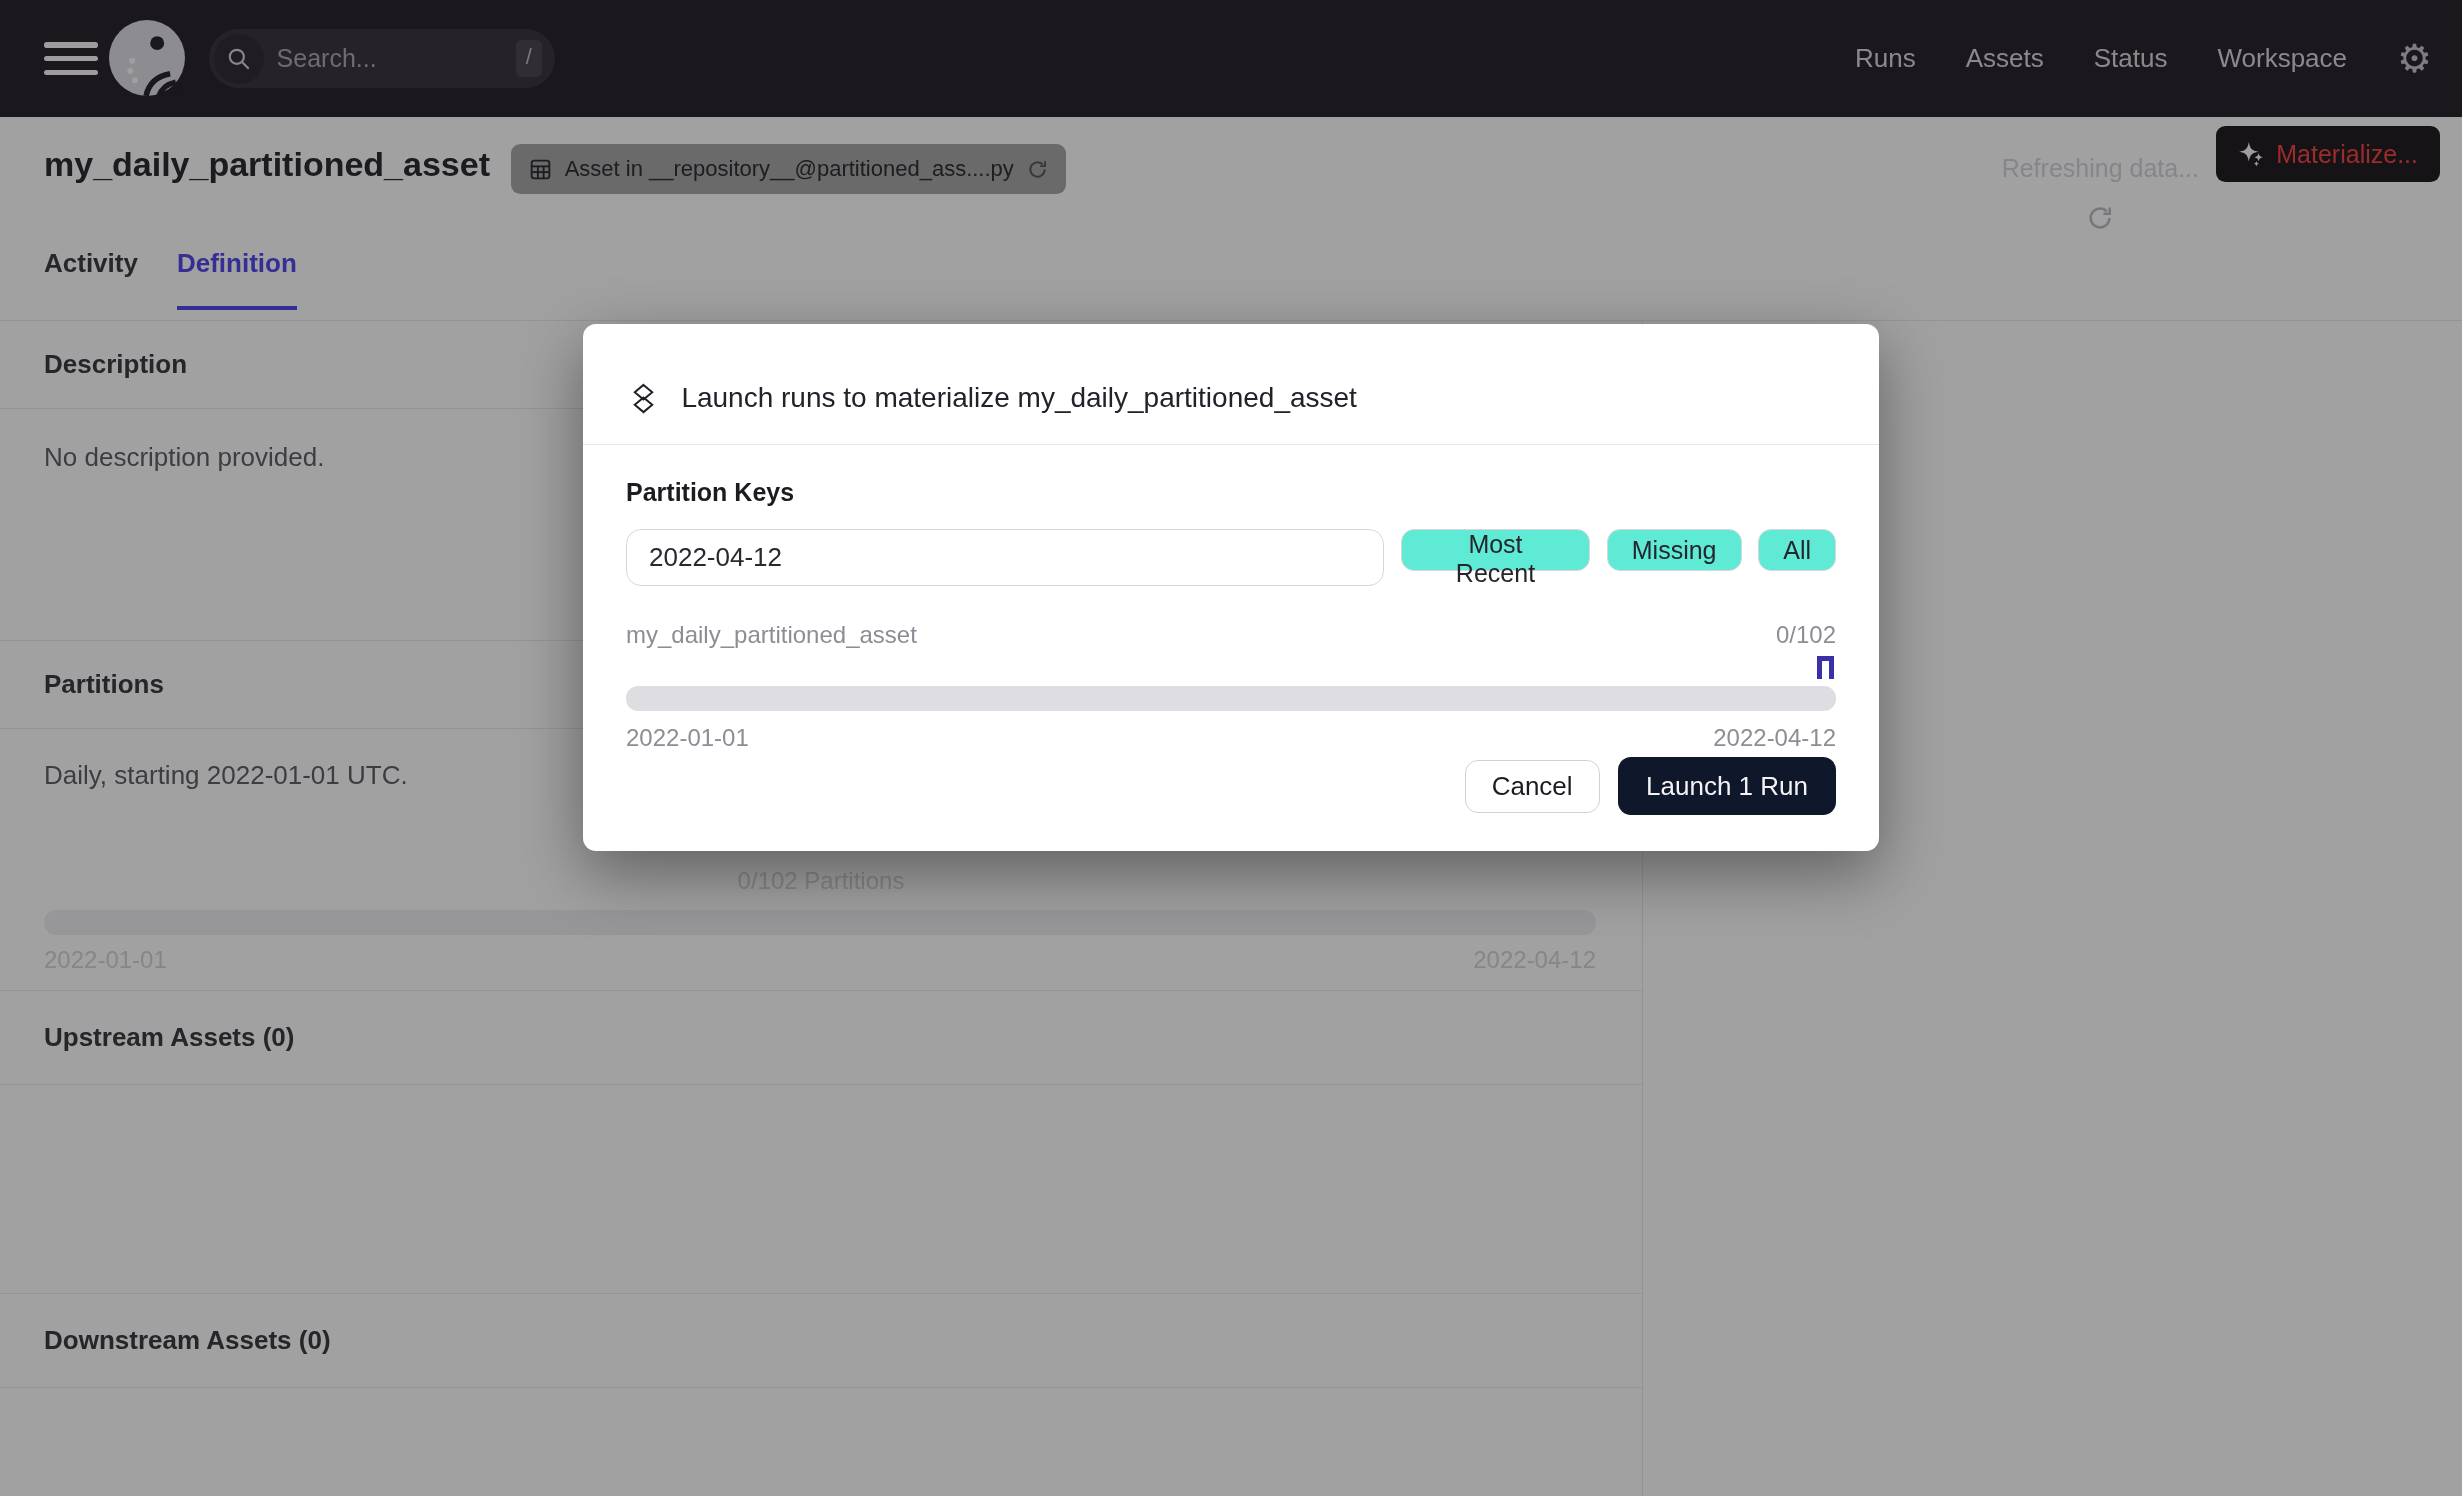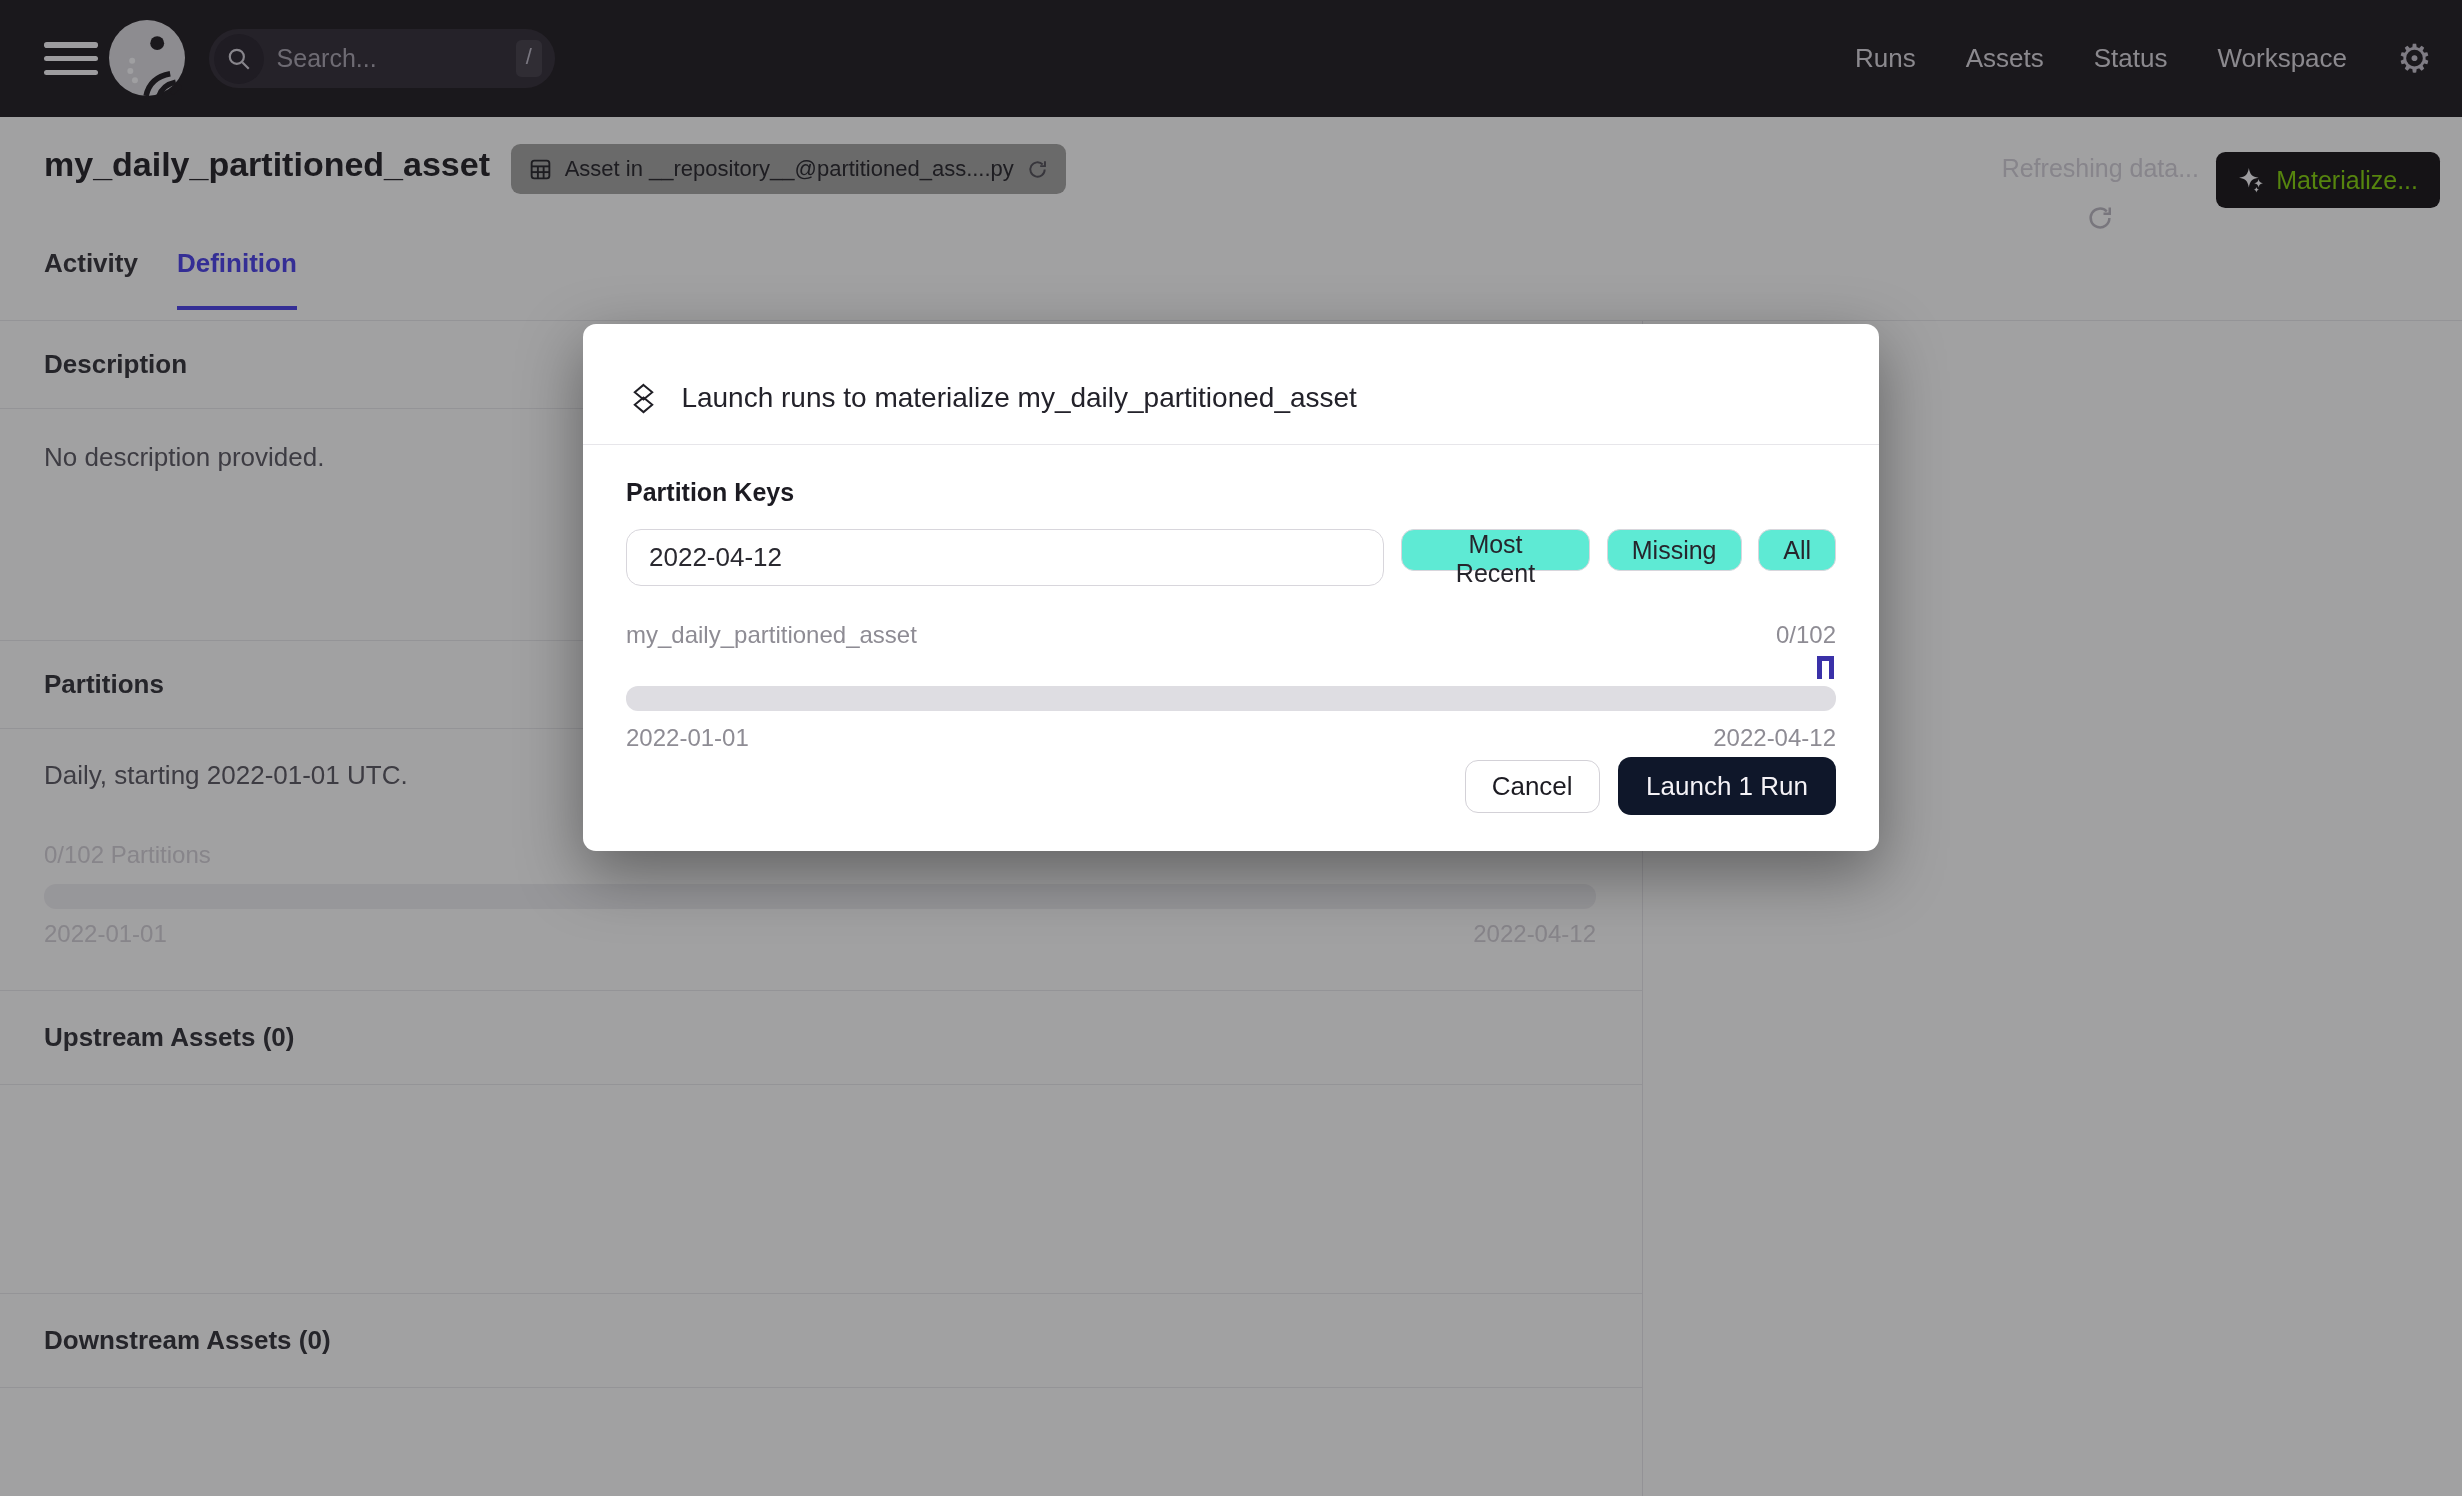--- a/index.html
+++ b/index.html
@@ -25,40 +25,40 @@
   .nav-link { font-size:26px; font-weight:500; color:#d6d3db; cursor:pointer; }
   .gear { font-size:39px; color:#c3bfcb; line-height:1; cursor:pointer; }
 
   
   .page-title { position:absolute; left:44px; top:145px; font-size:34px; font-weight:700; color:#2b2a31; }
   .asset-badge { position:absolute; left:511px; top:144px; height:50px; padding:0 16.7px;
                  background:#a3a3a3; border-radius:9.3px; display:flex; align-items:center; gap:12px;
                  font-size:22px; color:#2e2d34; }
   .refresh-area { position:absolute; right:263px; top:154px; display:flex; align-items:center; gap:20.4px;flex-direction:column; }
   .refreshing-label { font-size:25px; color:#cfccd6; }
-  .materialize-btn { position:absolute; right:22px; top:152px; height:56px; padding:0 22px;
+  .materialize-btn { position:absolute; right:22px; top:126px; height:56px; padding:0 22px;
                  background:#211e23; border-radius:9.3px; display:flex; align-items:center; gap:12px;
-                 color:#84cc16; font-size:25px; font-weight:500; cursor:pointer; }
+                 color:#ef4444; font-size:25px; font-weight:500; cursor:pointer; }
 
   
   .tabs { position:absolute; left:44px; top:248px; display:flex; gap:39px; z-index:0; }
   .tab { font-size:26px; font-weight:600; color:#3c3b42; padding-bottom:27px; border-bottom:4.6px solid transparent; cursor:pointer; }
   .tab.active { color:#5047e5; border-bottom-color:#5047e5; }
   .tabs-divider { position:absolute; left:0; right:0; top:320px; height:0.9px; background:#e4e3e8; }
 
   
   .left-col { position:absolute; left:0; top:321px; width:1643px; bottom:0; border-right:0.9px solid #e2e1e6; background:#f8f7f9; }
   .sec-header { display:flex; align-items:center; padding-left:44px; font-size:26px; font-weight:700;
                 color:#3a3941; border-bottom:0.9px solid #e4e3e8; }
   .sec-body { border-bottom:0.9px solid #e4e3e8; padding:0 44px; }
   .h95  { height:88px; }  .h102 { height:94px; }
   .desc-body { height:232px; padding-top:33px; font-size:26px; color:#5f5d67; }
   .part-body { height:262px; padding-top:31px; }
   .daily-label { font-size:26px; color:#5f5d67; }
-  .count-label { margin-top:50px; font-size:24px; color:#cfccd4; }
+  .count-label { margin-top:76px; font-size:24px; color:#cfccd4;text-align:center; }
   .bg-bar { margin-top:15px; height:25px; width:1552px; background:#e9e8ed; border-radius:12px; }
   .bg-dates { width:1552px; display:flex; justify-content:space-between; margin-top:11px;
               font-size:24px; color:#cfccd4; }
   .up-body { height:209px; }
   .down-body { border-bottom:none; height:108px; }
 
   
   .overlay { position:absolute; inset:0; background:rgba(0,0,0,0.35); z-index:5; }
   .modal { position:absolute; left:583px; top:324px; width:1296px; height:527px; background:#ffffff;
            border-radius:13px; box-shadow:0 22px 65px rgba(0,0,0,0.40); z-index:10; }

